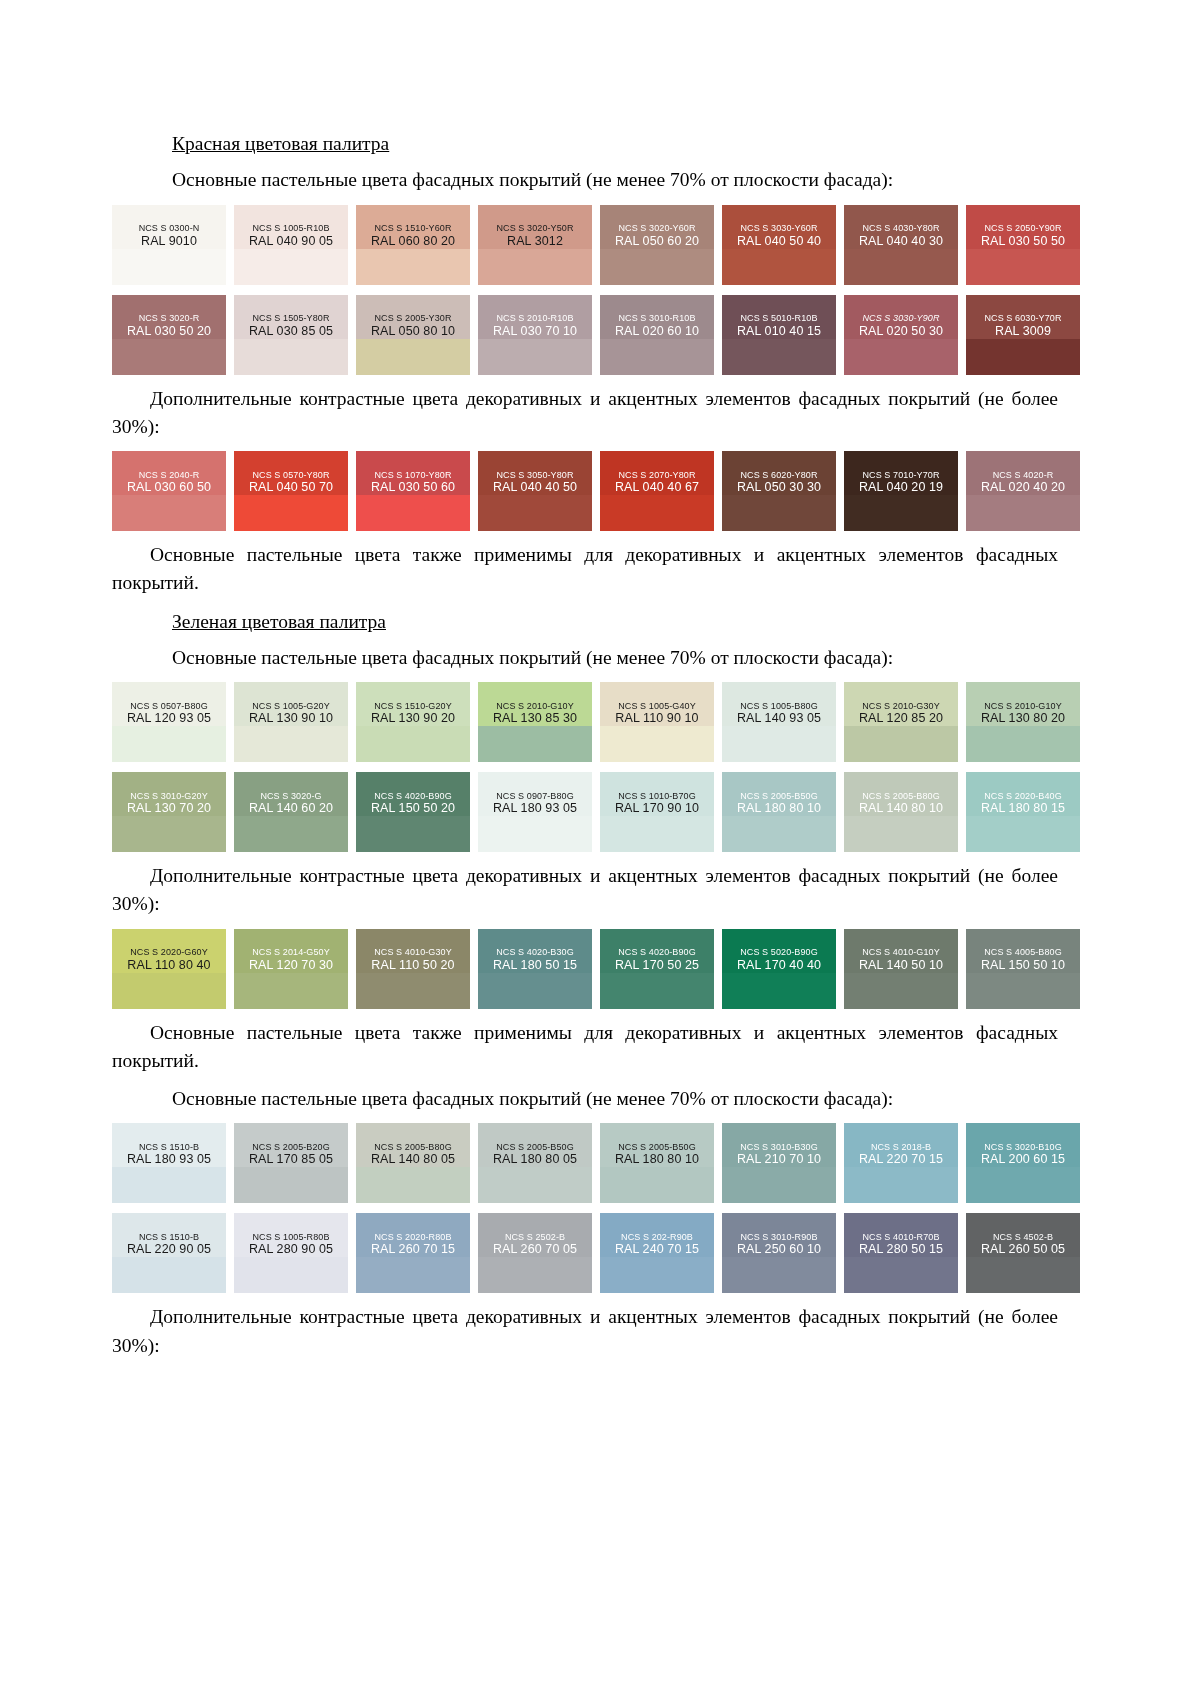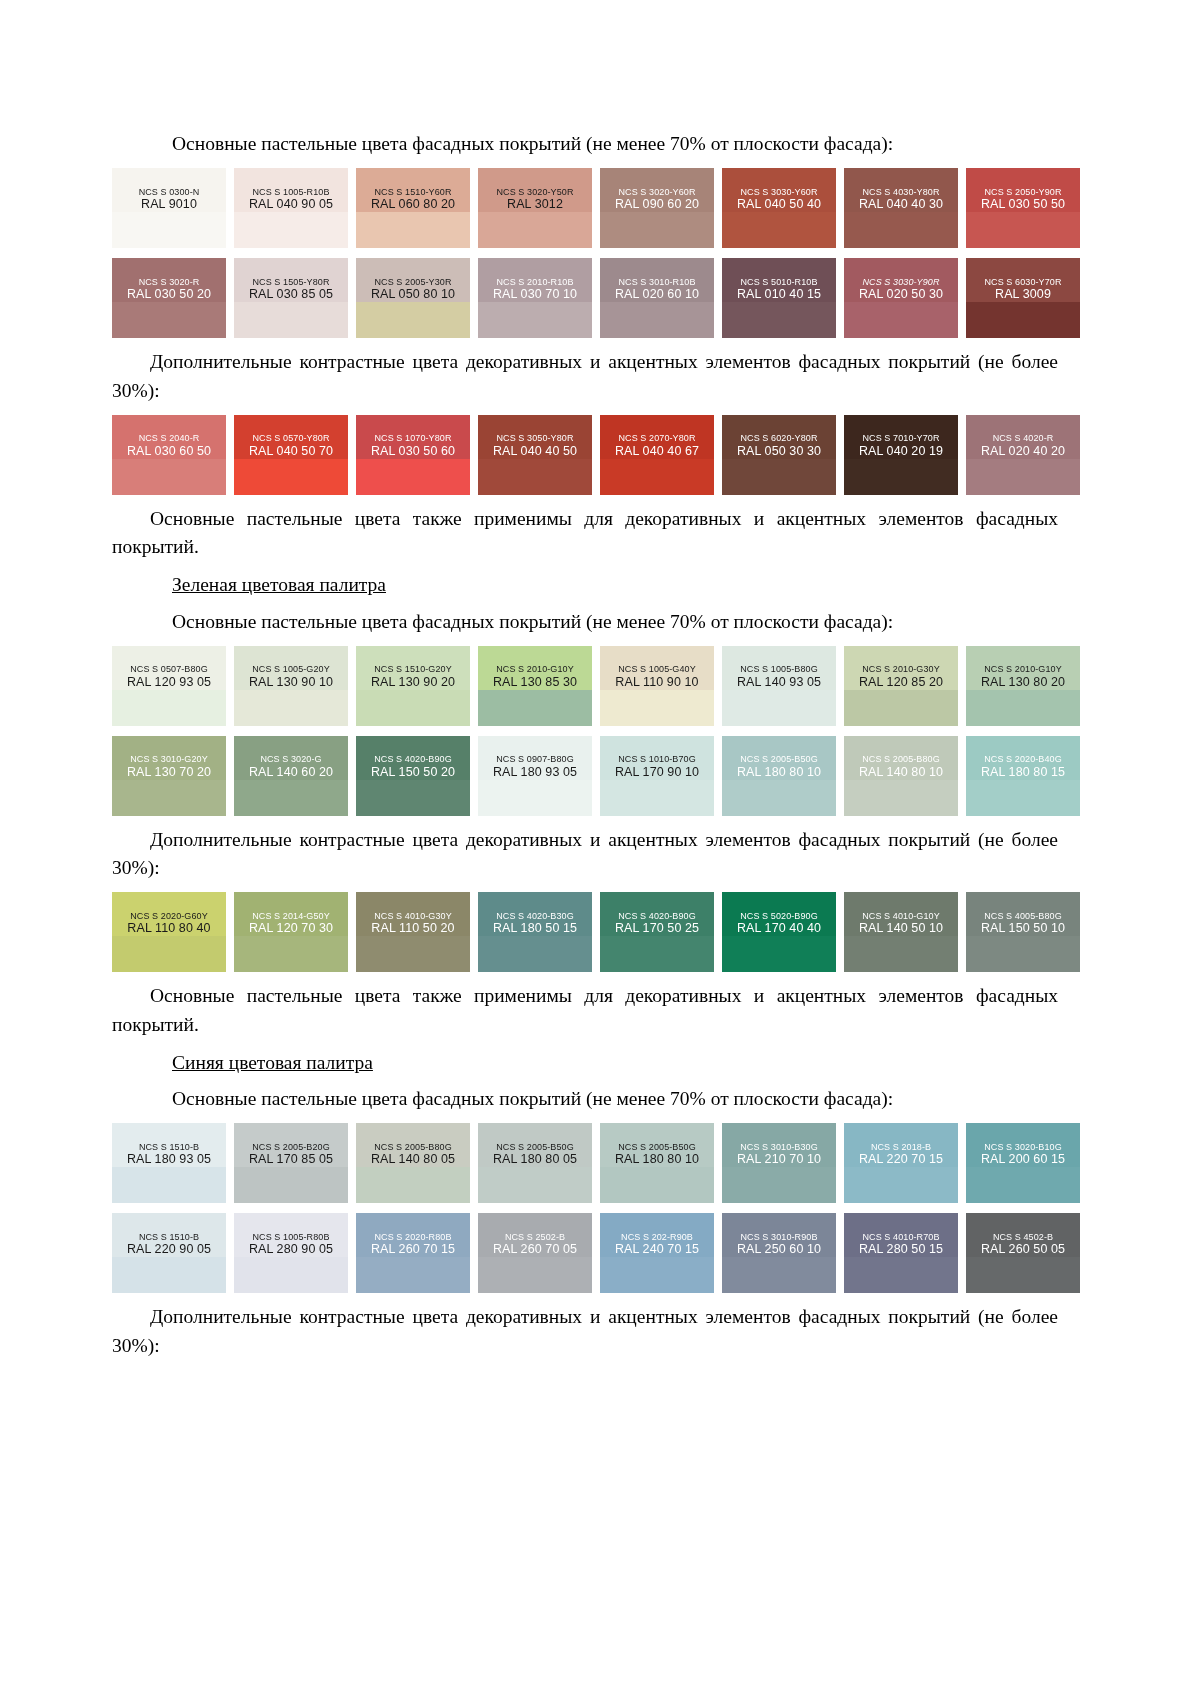--- a/index.html
+++ b/index.html
@@ -83,20 +83,21 @@
   }
   .swatch .ral, .swatch .ncs { position: relative; z-index: 2; }
   .swatch .ral { position: absolute; top: 24px; }
 </style>
 </head>
 <body>
 
 <div class="page">
 
   <div>
+    <div class="heading">Красная цветовая палитра</div>
     <div class="para indent">Основные пастельные цвета фасадных покрытий (не менее 70% от плоскости фасада):</div>
     <div class="swatch-row">
         <div class="swatch" style="background: rgb(246, 244, 239);">
           <div class="band" style="background: rgb(248, 247, 243);"></div>
           <div class="ral" style="color: rgb(26, 26, 26);">RAL 9010</div>
           <div class="ncs" style="color: rgb(26, 26, 26);">NCS S 0300-N</div>
         </div>
         <div class="swatch" style="background: rgb(242, 228, 223);">
           <div class="band" style="background: rgb(246, 236, 232);"></div>
           <div class="ral" style="color: rgb(26, 26, 26);">RAL 040 90 05</div>
@@ -107,21 +108,21 @@
           <div class="ral" style="color: rgb(26, 26, 26);">RAL 060 80 20</div>
           <div class="ncs" style="color: rgb(26, 26, 26);">NCS S 1510-Y60R</div>
         </div>
         <div class="swatch" style="background: rgb(208, 154, 138);">
           <div class="band" style="background: rgb(217, 167, 151);"></div>
           <div class="ral" style="color: rgb(26, 26, 26);">RAL 3012</div>
           <div class="ncs" style="color: rgb(26, 26, 26);">NCS S 3020-Y50R</div>
         </div>
         <div class="swatch" style="background: rgb(167, 132, 120);">
           <div class="band" style="background: rgb(174, 140, 128);"></div>
-          <div class="ral" style="color: rgb(255, 255, 255);">RAL 090 60 20</div>
+          <div class="ral" style="color: rgb(255, 255, 255);">RAL 050 60 20</div>
           <div class="ncs" style="color: rgb(255, 255, 255);">NCS S 3020-Y60R</div>
         </div>
         <div class="swatch" style="background: rgb(171, 79, 60);">
           <div class="band" style="background: rgb(176, 84, 63);"></div>
           <div class="ral" style="color: rgb(255, 255, 255);">RAL 040 50 40</div>
           <div class="ncs" style="color: rgb(255, 255, 255);">NCS S 3030-Y60R</div>
         </div>
         <div class="swatch" style="background: rgb(145, 87, 76);">
           <div class="band" style="background: rgb(150, 89, 78);"></div>
           <div class="ral" style="color: rgb(255, 255, 255);">RAL 040 40 30</div>
@@ -348,21 +349,20 @@
         <div class="swatch" style="background: rgb(120, 132, 125);">
           <div class="band" style="background: rgb(125, 137, 130);"></div>
           <div class="ral" style="color: rgb(255, 255, 255);">RAL 150 50 10</div>
           <div class="ncs" style="color: rgb(255, 255, 255);">NCS S 4005-B80G</div>
         </div>
       </div>
     <div class="para justify">Основные пастельные цвета также применимы для декоративных и акцентных элементов фасадных покрытий.</div>
   </div>
 
   <div>
-    <div class="heading">Синяя цветовая палитра</div>
     <div class="para indent">Основные пастельные цвета фасадных покрытий (не менее 70% от плоскости фасада):</div>
     <div class="swatch-row">
         <div class="swatch" style="background: rgb(227, 236, 238);">
           <div class="band" style="background: rgb(215, 228, 233);"></div>
           <div class="ral" style="color: rgb(26, 26, 26);">RAL 180 93 05</div>
           <div class="ncs" style="color: rgb(26, 26, 26);">NCS S 1510-B</div>
         </div>
         <div class="swatch" style="background: rgb(197, 203, 202);">
           <div class="band" style="background: rgb(189, 196, 195);"></div>
           <div class="ral" style="color: rgb(26, 26, 26);">RAL 170 85 05</div>

